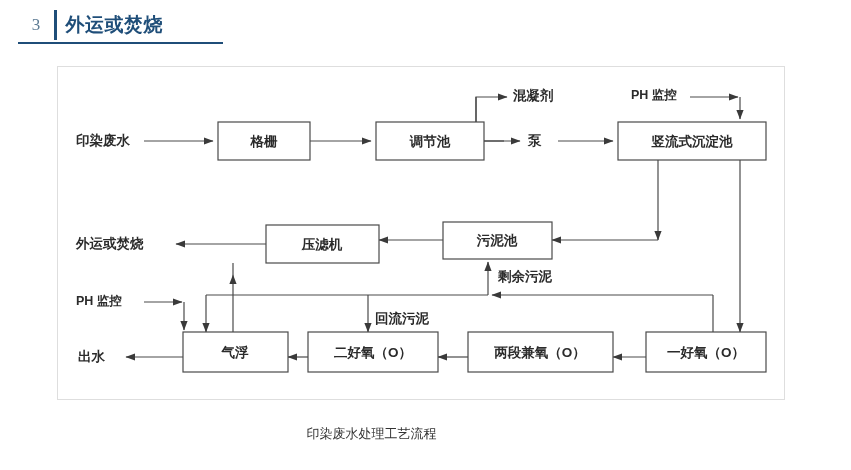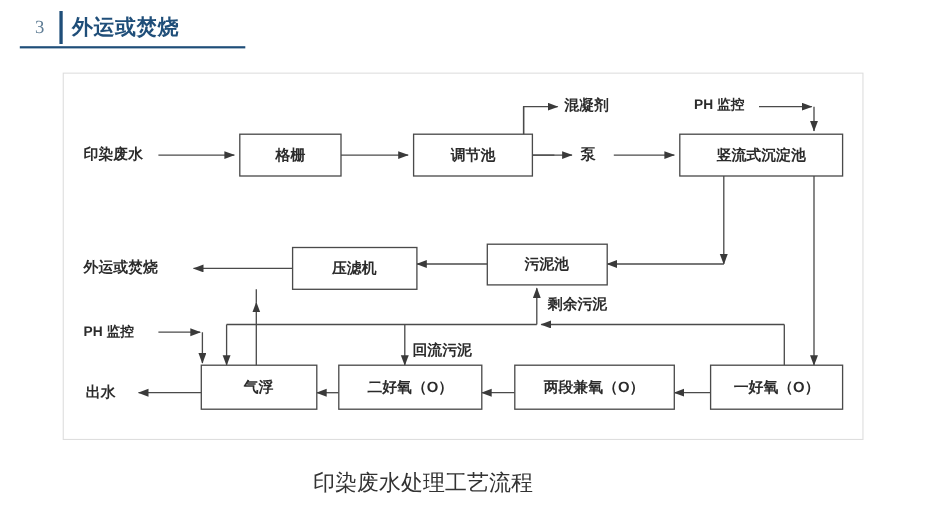--- a/index.html
+++ b/index.html
@@ -97,25 +97,25 @@
   }
   .edge {
     stroke: #4a4a4a;
     stroke-width: 1.2;
     fill: none;
   }
 
   
   #caption {
     position: absolute;
-    left: 13px;
+    left: 0;
     top: 425px;
     width: 743px;
     text-align: center;
-    font-size: 20px;
+    font-size: 13px;
     color: #333333;
     font-family: "Liberation Sans", "DejaVu Sans", sans-serif;
   }
 </style>
 </head>
 <body>
 
 <div id="page">
 
   <div id="header">

